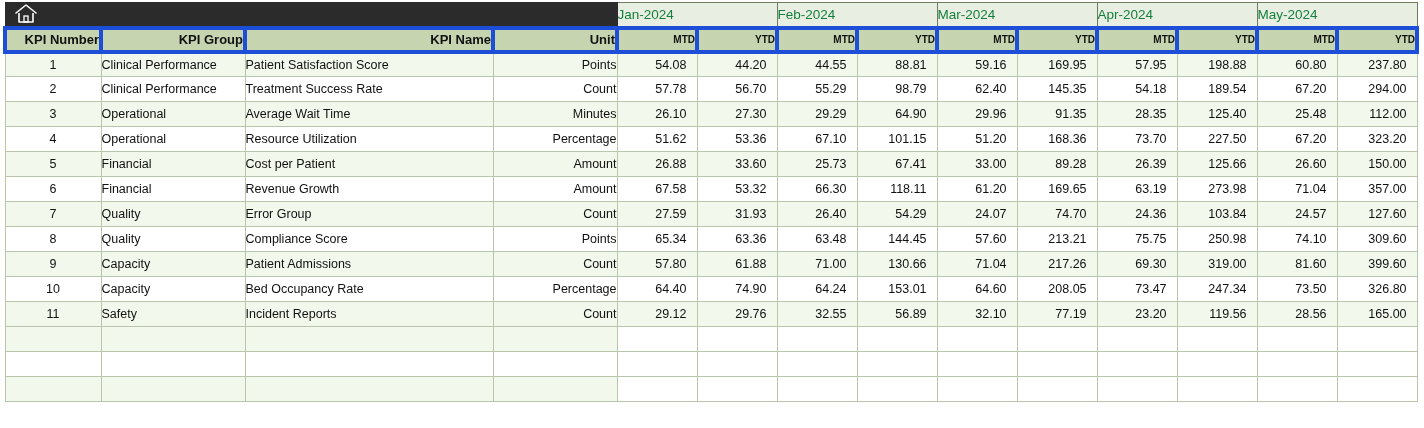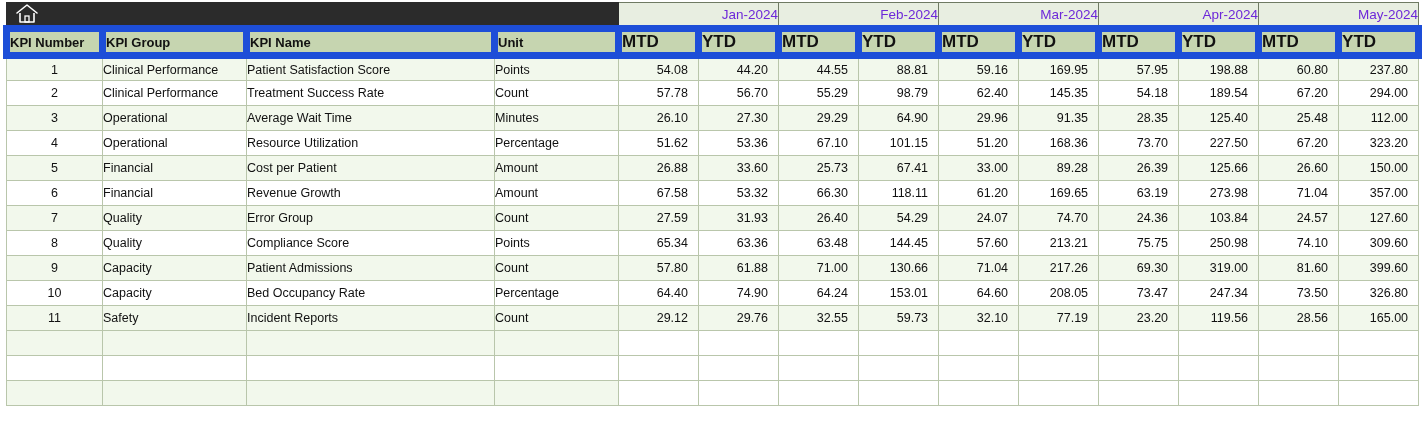--- a/index.html
+++ b/index.html
@@ -48,56 +48,56 @@
   }
   .home-icon {
     display: inline-block;
     width: 24px;
     height: 22px;
     vertical-align: middle;
     line-height: 0;
   }
   .month-band {
     background: #e8eee1;
-    text-align: right;
+    text-align: left;
     vertical-align: middle;
     font-weight: bold;
     font-size: 13.5px;
-    color: #6d28d9;
+    color: #15803d;
     border: 1px solid #6f7a63 !important;
   }
 
   
   tr.head-row > th {
     background: #c6d5b0;
     color: #121212;
     font-weight: bold;
     font-size: 13px;
-    text-align: left;
+    text-align: right;
     vertical-align: middle;
     height: 24px;
-    border: 7px solid #1d4ed8;
+    border: 4px solid #1d4ed8;
   }
   tr.head-row > th.mtd-ytd {
-    font-size: 17px;
+    font-size: 10px;
   }
 
   
   tbody tr td {
     height: 25px;
     vertical-align: middle;
     font-size: 12.5px;
   }
   tbody tr.odd td { background: #f2f8ec; }
   tbody tr.even td { background: #ffffff; }
 
   td.c-num   { text-align: center; }
   td.c-group { }
   td.c-name  { text-align: left; }
-  td.c-unit  { text-align: left; }
+  td.c-unit  { text-align: right; }
   td.c-val   { text-align: right; padding-right: 10px !important; }
 
   
   tbody tr.filler td { height: 25px; }
   tbody tr.filler td.empty-right { background: #ffffff; }
 
   
   col.w-num   { width: 96px; }
   col.w-group { width: 144px; }
   col.w-name  { width: 248px; }
@@ -321,21 +321,21 @@
           <td class="c-val">326.80</td>
         </tr>
         <tr class="odd">
           <td class="c-num">11</td>
           <td class="c-group">Safety</td>
           <td class="c-name">Incident Reports</td>
           <td class="c-unit">Count</td>
           <td class="c-val">29.12</td>
           <td class="c-val">29.76</td>
           <td class="c-val">32.55</td>
-          <td class="c-val">59.73</td>
+          <td class="c-val">56.89</td>
           <td class="c-val">32.10</td>
           <td class="c-val">77.19</td>
           <td class="c-val">23.20</td>
           <td class="c-val">119.56</td>
           <td class="c-val">28.56</td>
           <td class="c-val">165.00</td>
         </tr>
         <tr class="filler odd">
           <td>&nbsp;</td>
           <td>&nbsp;</td>

